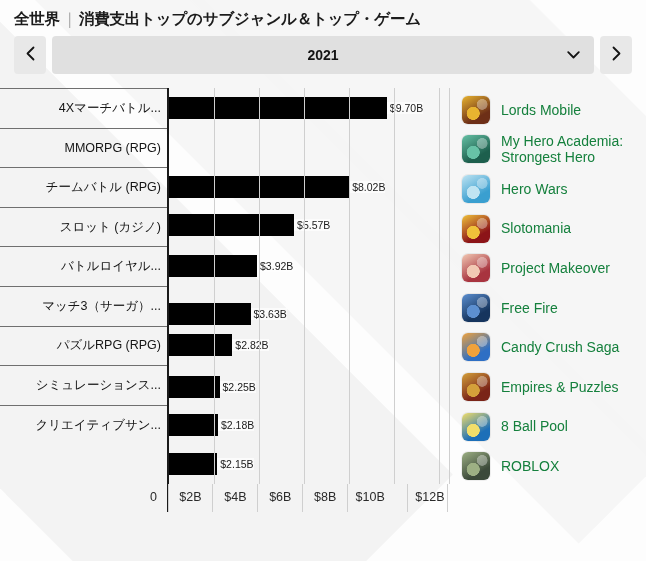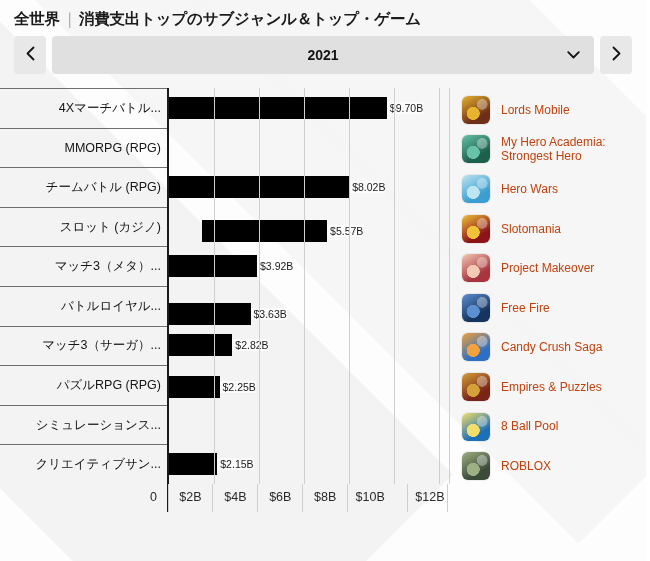--- a/index.html
+++ b/index.html
@@ -202,22 +202,22 @@
     border-radius: 6px;
     flex: 0 0 auto;
     position: relative;
     overflow: hidden;
     box-shadow: 0 0 0 1px rgba(0,0,0,.06);
   }
   .game-icon .g1, .game-icon .g2 {
     position: absolute; inset: 0;
   }
   .game-name {
-    font-size: 12px;
-    color: #c2410c;
+    font-size: 14px;
+    color: #15803d;
     line-height: 1.18;
     max-width: 150px;
   }
 </style>
 </head>
 <body>
 
 <div id="app">
 
   <div class="watermark">
@@ -262,55 +262,58 @@
     </div>
 
     <div class="chart-wrap">
 
       <div class="chart-area">
         <div class="cat-col" id="cat-col">
             <div class="cat-row">4Xマーチバトル...</div>
             <div class="cat-row">MMORPG (RPG)</div>
             <div class="cat-row">チームバトル (RPG)</div>
             <div class="cat-row">スロット (カジノ)</div>
-            <div class="cat-row">マッチ3（メタ）...</div>
             <div class="cat-row">バトルロイヤル...</div>
             <div class="cat-row">マッチ3（サーガ）...</div>
             <div class="cat-row">パズルRPG (RPG)</div>
             <div class="cat-row">シミュレーションス...</div>
             <div class="cat-row">クリエイティブサン...</div>
           </div>
         <div class="plot" id="plot">
             <div class="bar-row" style="top: 0px;">
               <div class="bar" style="width: 217.865px; background: rgb(0, 0, 0);"></div>
               <span class="bar-val">$9.70B</span>
             </div>
             <div class="bar-row" style="top: 79.2px;">
               <div class="bar" style="width: 180.132px; background: rgb(0, 0, 0);"></div>
               <span class="bar-val">$8.02B</span>
             </div>
-            <div class="bar-row" style="top: 123px; margin-left: 33px;">
+            <div class="bar-row" style="top: 117px;">
               <div class="bar" style="width: 125.104px; background: rgb(0, 0, 0);"></div>
               <span class="bar-val">$5.57B</span>
             </div>
             <div class="bar-row" style="top: 158.4px;">
               <div class="bar" style="width: 88.0444px; background: rgb(0, 0, 0);"></div>
               <span class="bar-val">$3.92B</span>
             </div>
             <div class="bar-row" style="top: 206px;">
               <div class="bar" style="width: 81.531px; background: rgb(0, 0, 0);"></div>
               <span class="bar-val">$3.63B</span>
             </div>
             <div class="bar-row" style="top: 237.6px;">
               <div class="bar" style="width: 63.3381px; background: rgb(0, 0, 0);"></div>
               <span class="bar-val">$2.82B</span>
             </div>
             <div class="bar-row" style="top: 279px;">
               <div class="bar" style="width: 50.5357px; background: rgb(0, 0, 0);"></div>
               <span class="bar-val">$2.25B</span>
+            </div>
+            <div class="bar-row" style="top: 316.8px;">
+              <div class="bar" style="width: 48.9635px; background: rgb(0, 0, 0);"></div>
+              <span class="bar-val">$2.18B</span>
             </div>
             <div class="bar-row" style="top: 356.4px;">
               <div class="bar" style="width: 48.2897px; background: rgb(0, 0, 0);"></div>
               <span class="bar-val">$2.15B</span>
             </div>
             <div class="gridline" style="left: 44.9206px;"></div>
             <div class="gridline" style="left: 89.8413px;"></div>
             <div class="gridline" style="left: 134.762px;"></div>
             <div class="gridline" style="left: 179.683px;"></div>
             <div class="gridline" style="left: 224.603px;"></div>

